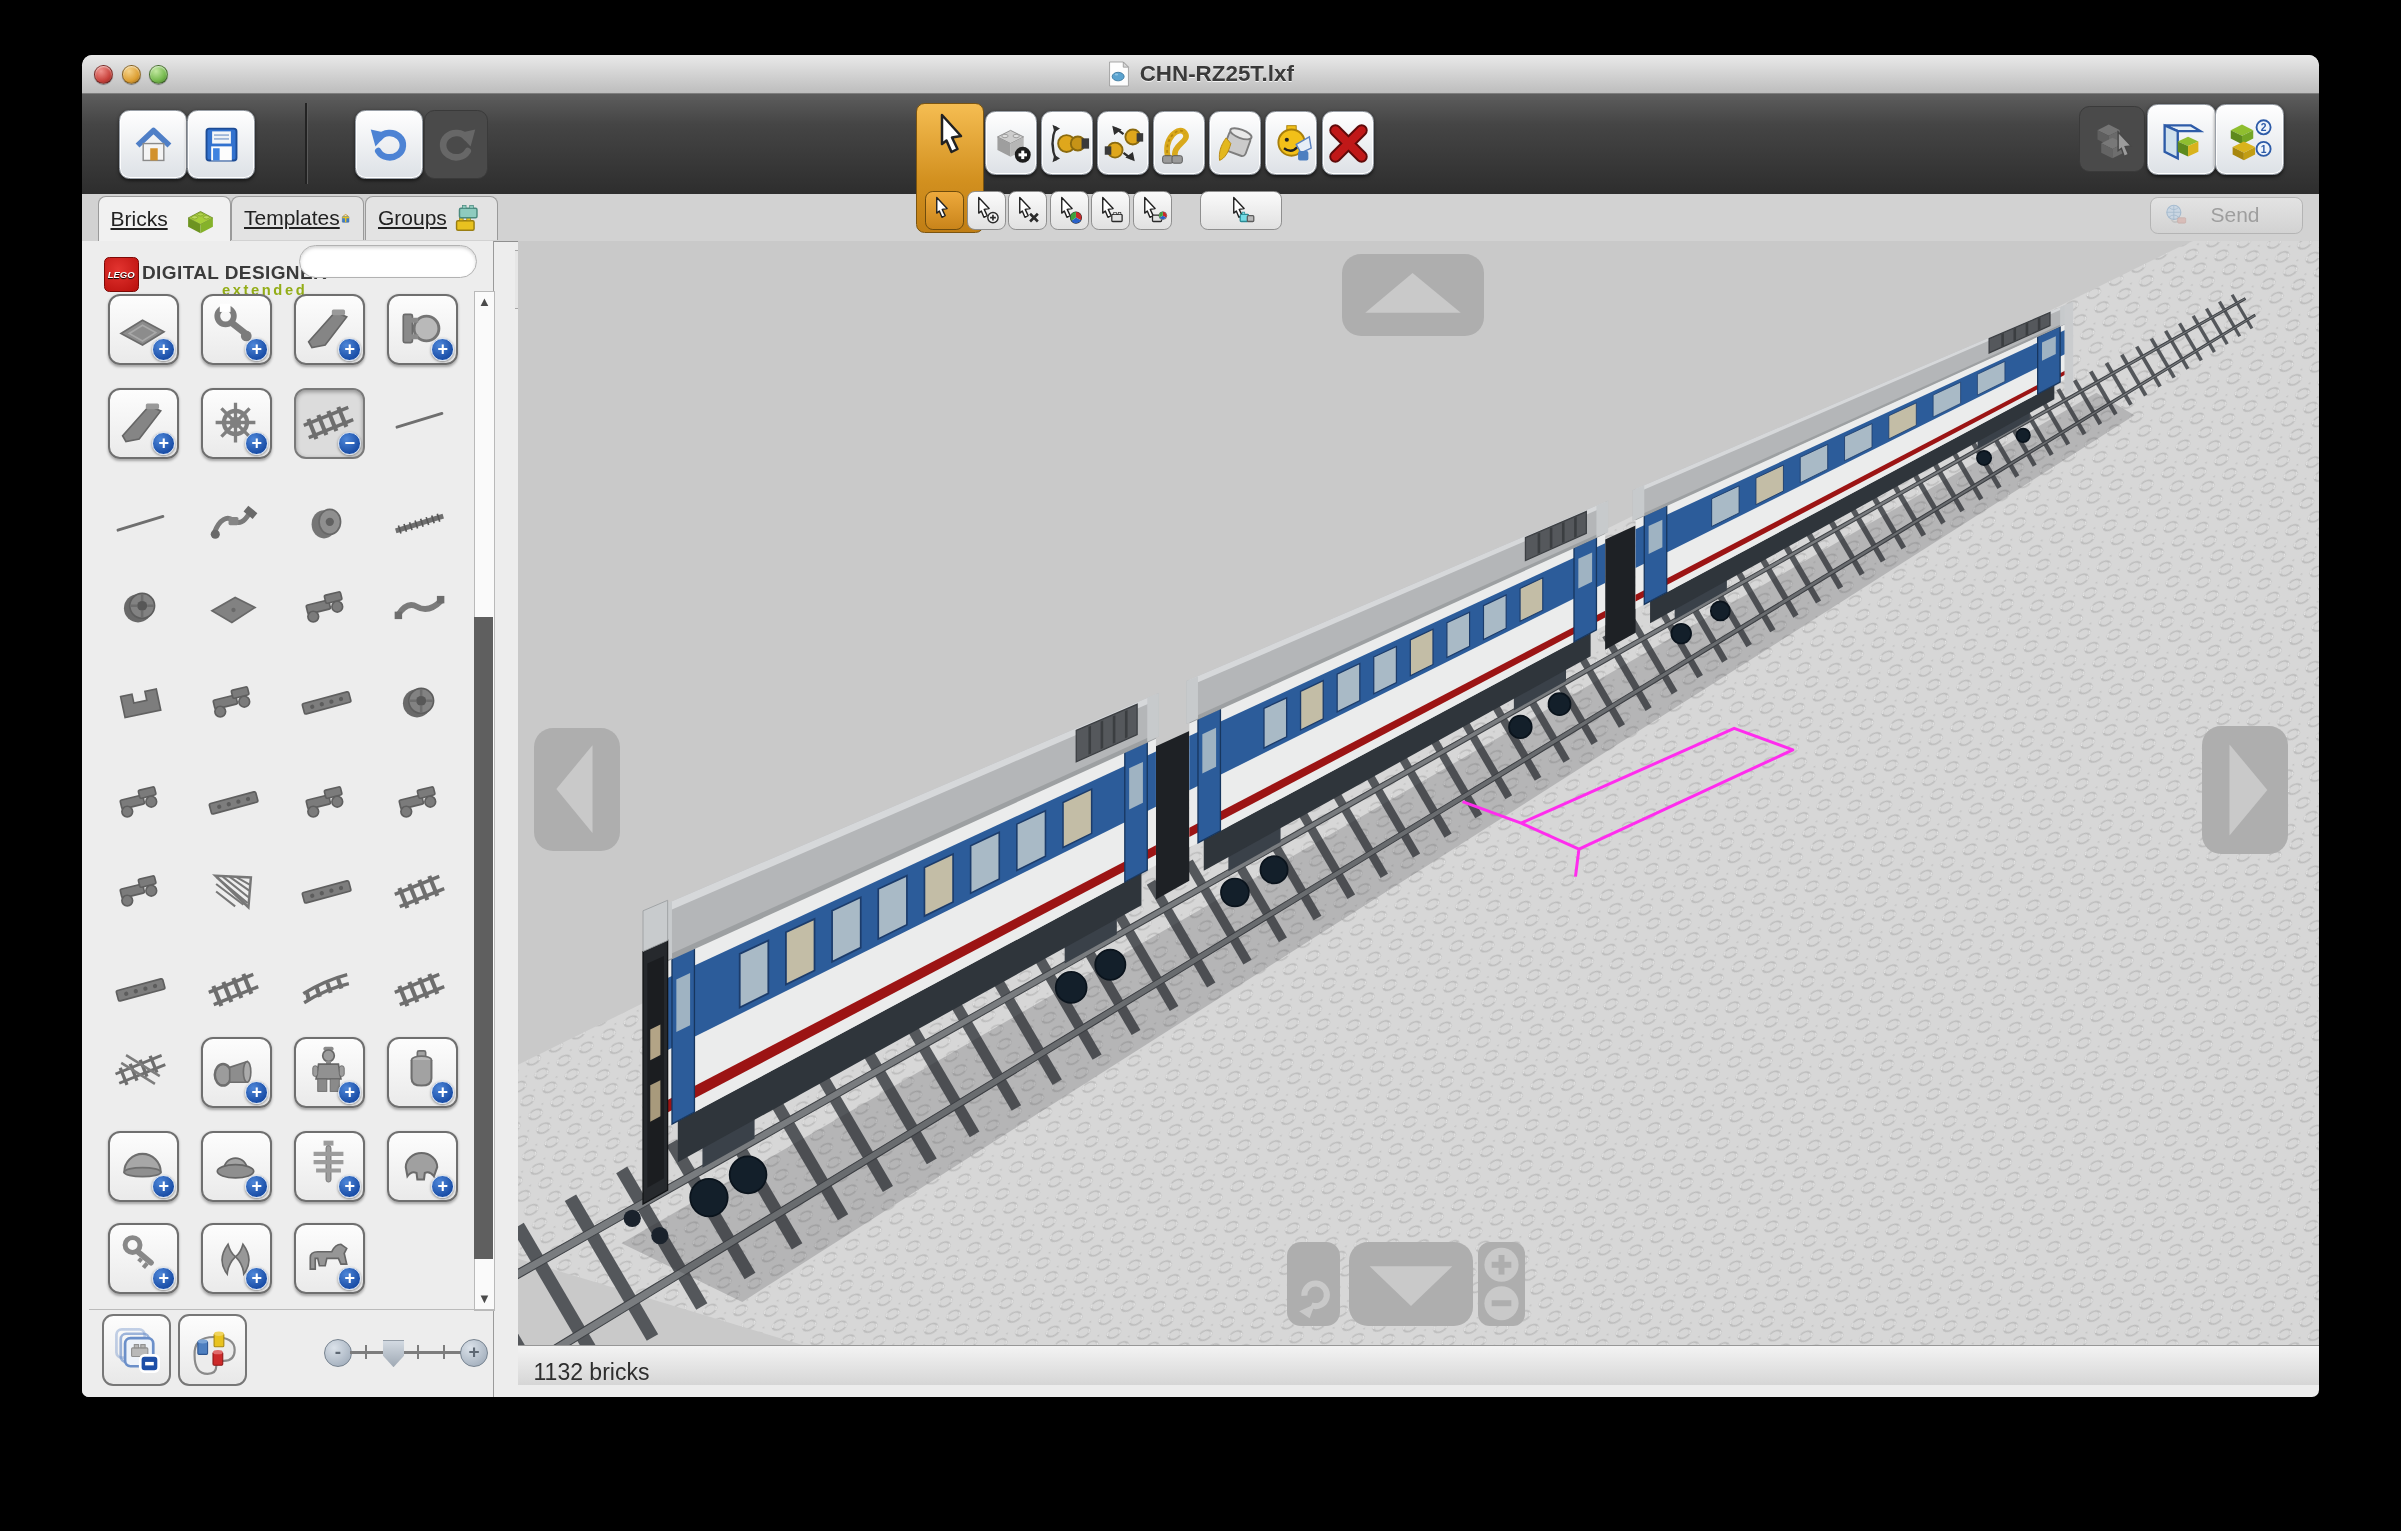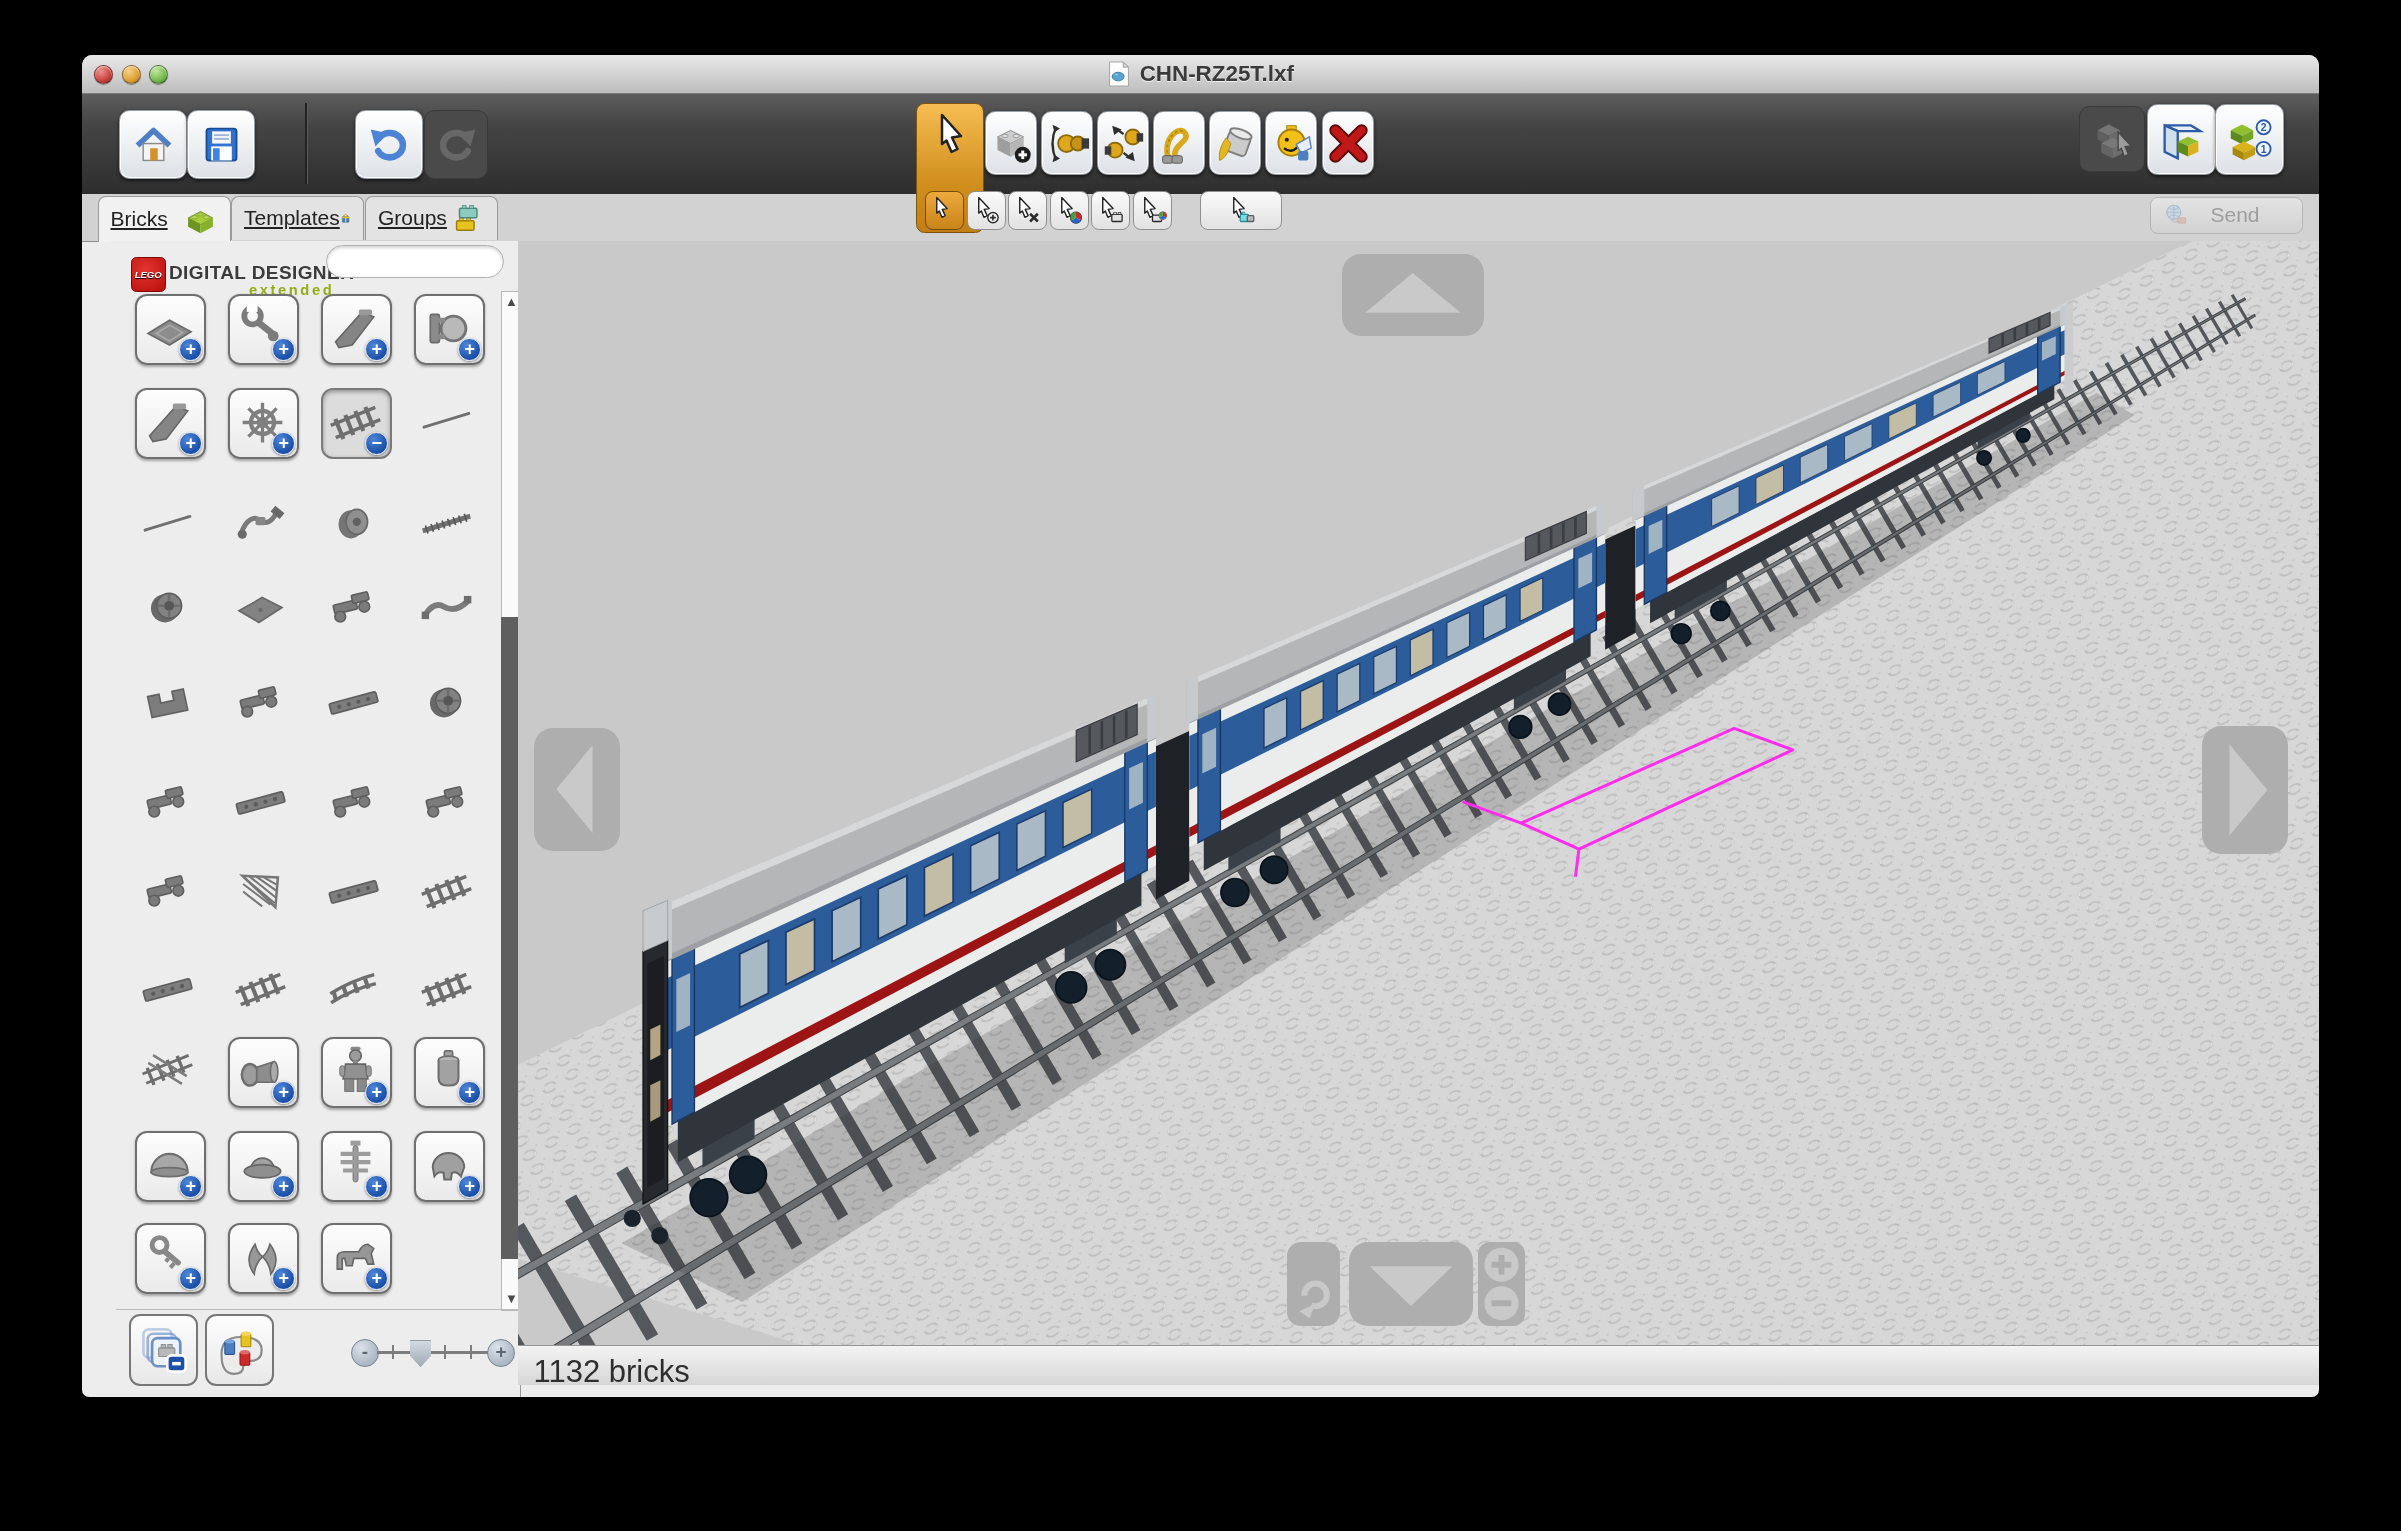--- a/index.html
+++ b/index.html
@@ -44,21 +44,21 @@
            background:linear-gradient(#fbfbfb,#e1e1e1);border:1.7px solid #8f8f8f;
            display:flex;align-items:center;justify-content:center;box-sizing:border-box;}
   .subtool svg{width:31px;height:31px;}
   .subtool.active{background:linear-gradient(#eda93c,#c9841a);border-color:#6f4c0d;}
   #send{position:absolute;left:2068px;top:2.6px;width:151px;height:35px;border-radius:7.8px;
         background:linear-gradient(#e3e3e3,#d2d2d2);border:0.9px solid #b4b4b4;
         display:flex;align-items:center;color:#9e9e9e;font-size:21px;}
   #send svg{width:26px;height:26px;margin:0 14px 0 12px;opacity:.55;}
   #send .lbl{flex:1;text-align:center;margin-right:35px;}
   
-  #panel{position:absolute;left:0;top:186px;width:412px;height:1156px;background:#ededed;border-right:1.7px solid #9a9a9a;box-sizing:border-box;margin-left:27px;}
+  #panel{position:absolute;left:0;top:186px;width:412px;height:1156px;background:#ededed;border-right:1.7px solid #9a9a9a;box-sizing:border-box;}
   #lego-logo{position:absolute;left:21.6px;top:15.5px;width:33px;height:33px;border-radius:5.2px;
              background:radial-gradient(circle at 40% 35%,#e33430,#b80f0c);border:0.9px solid #7e0906;
              color:#fff;font-weight:bold;font-style:italic;font-size:9.5px;text-align:center;line-height:33px;
              text-shadow:0 0.9px 0.9px #000;}
   #brand1{position:absolute;left:60px;top:21px;font-size:19px;font-weight:bold;color:#3b3b3b;letter-spacing:0.4px;}
   #brand2{position:absolute;left:140px;top:41px;font-size:14.7px;font-weight:bold;color:#93ad17;letter-spacing:2.6px;}
   #search{position:absolute;left:217px;top:4.3px;width:178px;height:33px;border-radius:17px;border:1.7px solid #b2b2b2;
           background:#fff;box-shadow:inset 0 1.7px 3.5px rgba(0,0,0,.18);outline:none;font-size:17px;padding:0 12px;box-sizing:border-box;}
   #collapse{position:absolute;left:433px;top:8.6px;width:26px;height:57px;background:#e6e6e6;border:0.9px solid #a8a8a8;
             border-left:none;border-radius:0 8.6px 8.6px 0;color:#5a5a5a;font-size:8.6px;letter-spacing:-1.7px;
@@ -89,21 +89,21 @@
           background:linear-gradient(#d3dae2,#9fa9b4);border-top:1.7px solid #76828f;
           clip-path:polygon(0 0,100% 0,100% 58%,50% 100%,0 58%);}
   
   #viewport{position:absolute;left:436px;top:186px;width:1801px;height:1104px;background:#c9c9c9;overflow:hidden;}
   #scene{position:absolute;left:0;top:0;}
   .nav{position:absolute;background:#aeaeae;border-radius:19px;display:flex;align-items:center;justify-content:center;}
   .nav svg{width:100%;height:100%;}
   
   #statusbar{position:absolute;left:436px;top:1290px;width:1801px;height:40px;
              background:linear-gradient(#f3f3f3,#d6d6d6);border-top:0.9px solid #979797;
-             font-size:31px;color:#2e2e2e;line-height:52px;padding-left:15.5px;box-sizing:border-box;}
+             font-size:23px;color:#2e2e2e;line-height:52px;padding-left:15.5px;box-sizing:border-box;}
   .hiddefs{position:absolute;width:0;height:0;overflow:hidden;}
 </style>
 </head>
 <body>
 
 <svg class="hiddefs" xmlns="http://www.w3.org/2000/svg">
   <defs>
     <symbol id="i-home" viewBox="0 0 48 48">
         <path d="M7 25 L24 9 L41 25" fill="none" stroke="#4f7fc7" stroke-width="6" stroke-linejoin="round"></path>
         <rect x="13" y="23" width="22" height="18" fill="#f4f4f4" stroke="#8a8a8a" stroke-width="1.5"></rect>

